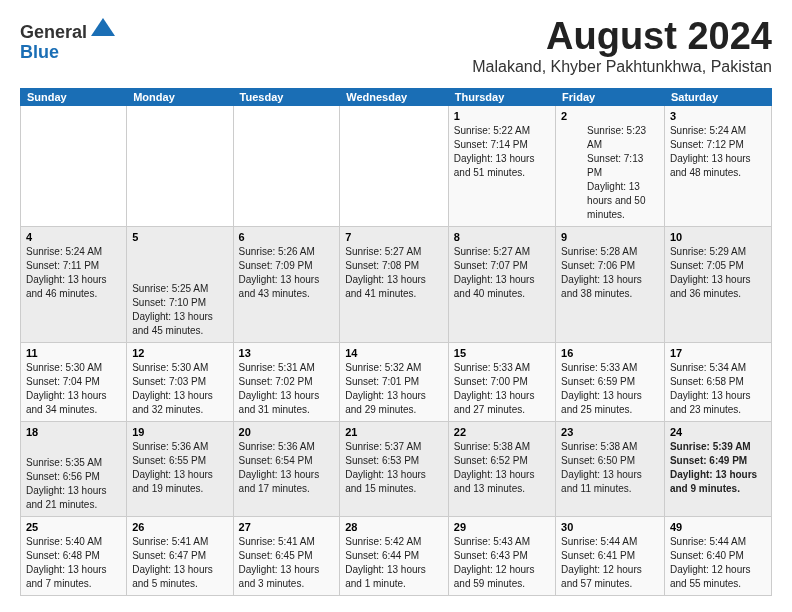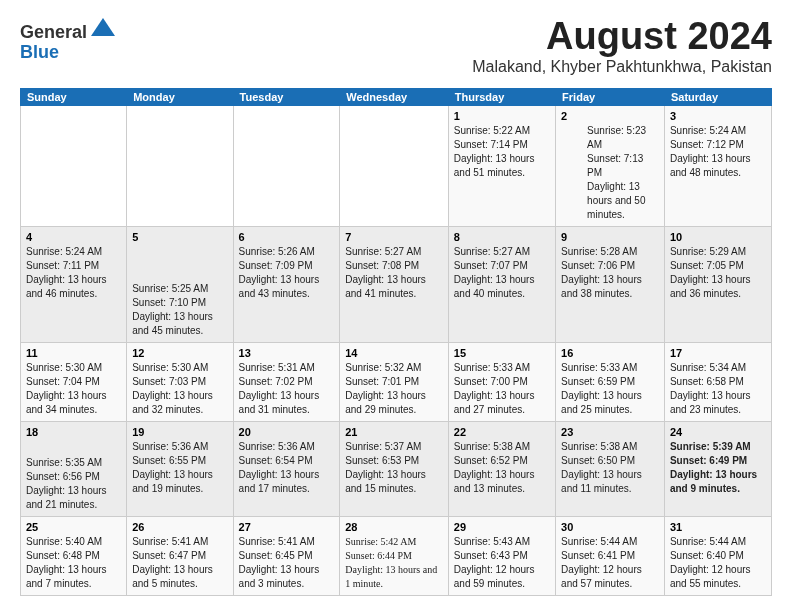--- a/index.html
+++ b/index.html
@@ -296,37 +296,37 @@
 Daylight: 13 hours and 5 minutes.</div>
         </td>
         <td>
           <span class="day-number">27</span>
           <div class="day-cell-content" style="white-space: pre-line;">Sunrise: 5:41 AM
 Sunset: 6:45 PM
 Daylight: 13 hours and 3 minutes.</div>
         </td>
         <td>
           <span class="day-number">28</span>
-          <div class="day-cell-content" style="white-space: pre-line; font-family: Liberation Serif, serif;">Sunrise: 5:42 AM
+          <div class="day-cell-content" style="white-space: pre-line;">Sunrise: 5:42 AM
 Sunset: 6:44 PM
 Daylight: 13 hours and 1 minute.</div>
         </td>
         <td>
           <span class="day-number">29</span>
           <div class="day-cell-content" style="white-space: pre-line;">Sunrise: 5:43 AM
 Sunset: 6:43 PM
 Daylight: 12 hours and 59 minutes.</div>
         </td>
         <td>
           <span class="day-number">30</span>
           <div class="day-cell-content" style="white-space: pre-line;">Sunrise: 5:44 AM
 Sunset: 6:41 PM
 Daylight: 12 hours and 57 minutes.</div>
         </td>
         <td>
-          <span class="day-number">31</span>
+          <span class="day-number">49</span>
           <div class="day-cell-content" style="white-space: pre-line;">Sunrise: 5:44 AM
 Sunset: 6:40 PM
 Daylight: 12 hours and 55 minutes.</div>
         </td>
       </tr>
     </tbody>
 </table>
 
 </body></html>

